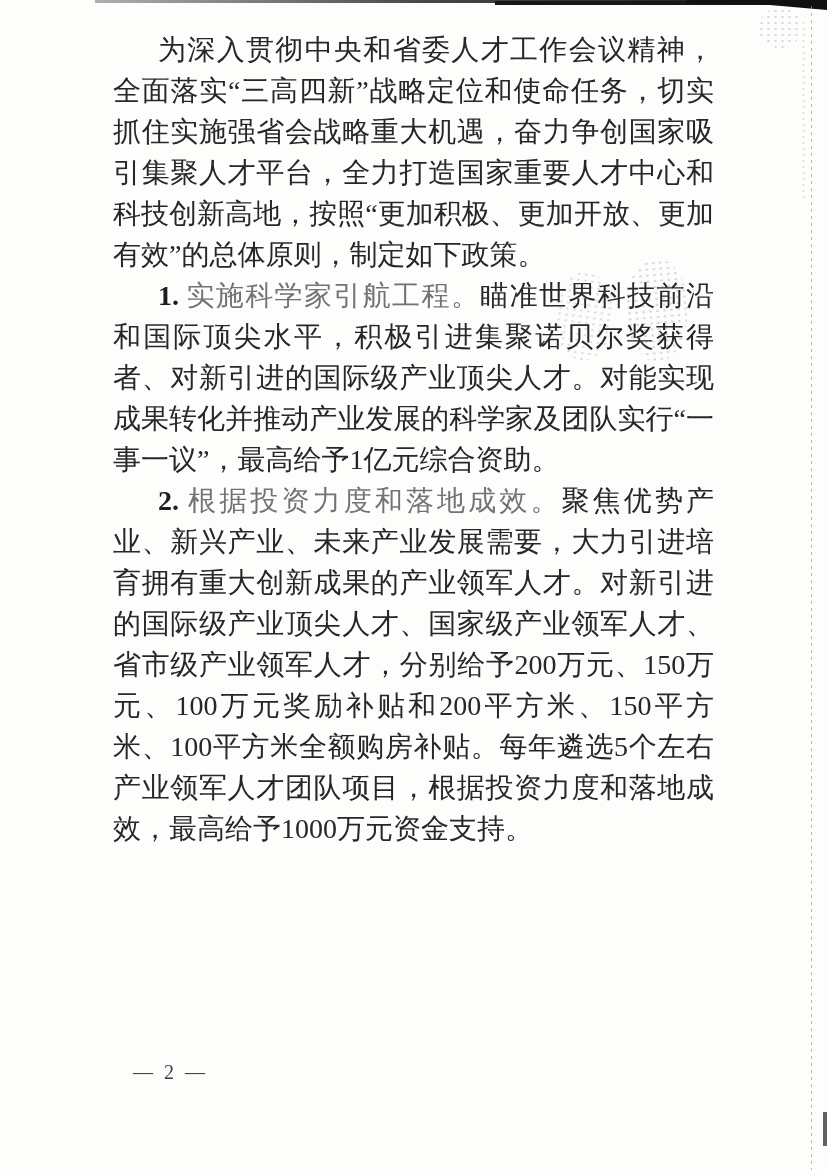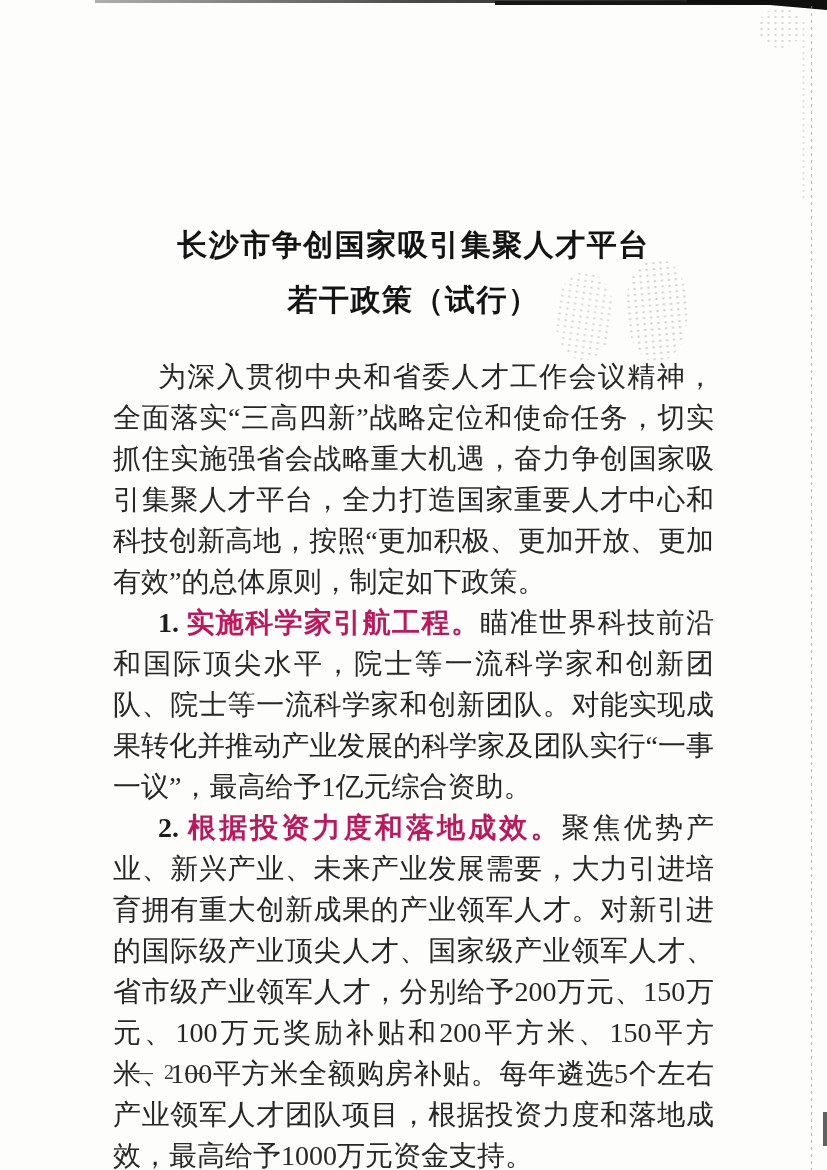--- a/index.html
+++ b/index.html
@@ -70,21 +70,21 @@
   .body-text p { margin: 0; text-indent: 45px; }
 
   .section-heading {
     font-family: "Liberation Sans", "DejaVu Sans", sans-serif;
     font-weight: 700;
     color: #1a1a1a;
     letter-spacing: .5px;
   }
 
   .item-num { font-weight: 700; margin-right: 6px; color: #1d1d1d; }
-  .item-lead { font-weight: 700; color: #be185d; }
+  .item-lead { font-weight: 400; color: #737373; }
 
   .footer-page-number {
     position: absolute;
     left: 133px;
     top: 1061px;
     font-size: 20px;
     letter-spacing: 3px;
     color: #3a3a3a;
   }
 </style>
@@ -98,31 +98,27 @@
   <div class="scan-top-corner"></div>
   <div class="scan-right-line"></div>
   <div class="scan-bottom-right-mark"></div>
   <div class="speckle speckle-corner"></div>
   <div class="speckle speckle-right-edge"></div>
   <div class="speckle bleed-1"></div>
   <div class="speckle bleed-2"></div>
 
   <div class="content">
 
-    <div class="title-block">
-      <div>长沙市争创国家吸引集聚人才平台</div>
-      <div>若干政策（试行）</div>
-    </div>
 
     <div class="body-text">
 
       <p>为深入贯彻中央和省委人才工作会议精神，全面落实“三高四新”战略定位和使命任务，切实抓住实施强省会战略重大机遇，奋力争创国家吸引集聚人才平台，全力打造国家重要人才中心和科技创新高地，按照“更加积极、更加开放、更加有效”的总体原则，制定如下政策。</p>
 
 
-      <p><span class="item-num">1.</span><span class="item-lead">实施科学家引航工程。</span><span>瞄准世界科技前沿和国际顶尖水平，院士等一流科学家和创新团队、院士等一流科学家和创新团队。对能实现成果转化并推动产业发展的科学家及团队实行“一事一议”，最高给予1亿元综合资助。</span></p>
+      <p><span class="item-num">1.</span><span class="item-lead">实施科学家引航工程。</span><span>瞄准世界科技前沿和国际顶尖水平，积极引进集聚诺贝尔奖获得者、对新引进的国际级产业顶尖人才。对能实现成果转化并推动产业发展的科学家及团队实行“一事一议”，最高给予1亿元综合资助。</span></p>
 
       <p><span class="item-num">2.</span><span class="item-lead">根据投资力度和落地成效。</span><span>聚焦优势产业、新兴产业、未来产业发展需要，大力引进培育拥有重大创新成果的产业领军人才。对新引进的国际级产业顶尖人才、国家级产业领军人才、省市级产业领军人才，分别给予200万元、150万元、100万元奖励补贴和200平方米、150平方米、100平方米全额购房补贴。每年遴选5个左右产业领军人才团队项目，根据投资力度和落地成效，最高给予1000万元资金支持。</span></p>
 
     </div>
   </div>
 
   <div class="footer-page-number">— 2 —</div>
 
 </div>
 

